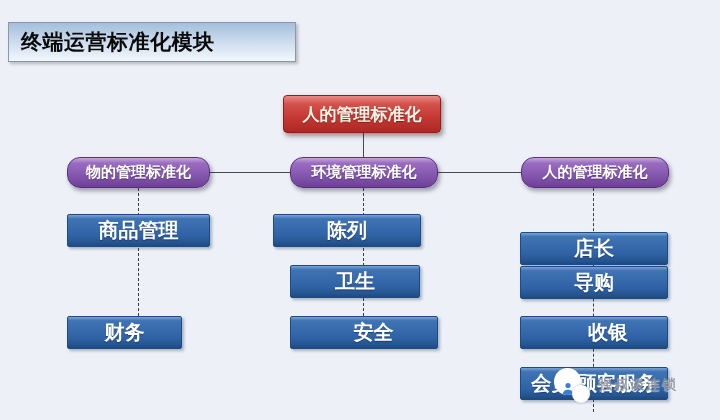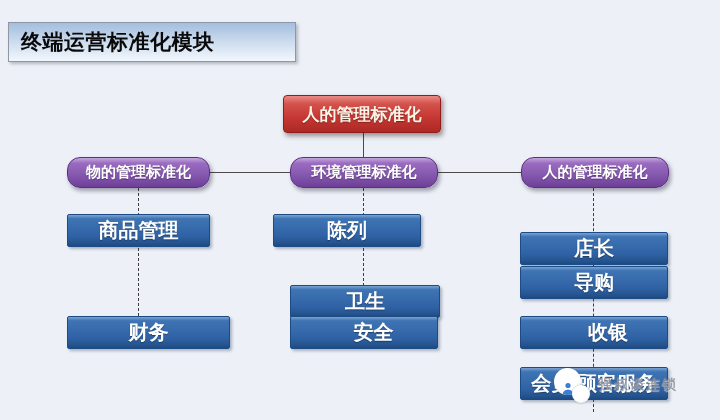--- a/index.html
+++ b/index.html
@@ -88,24 +88,24 @@
   <div class="line line-dash" style="left:363px;top:188px;height:148px;"></div>
   <div class="line line-dash" style="left:593px;top:188px;height:224px;"></div>
 
   <div class="node node-root" style="left:283px;top:95px;width:158px;">人的管理标准化</div>
 
   <div class="node node-branch" style="left:67px;top:157px;width:143px;">物的管理标准化</div>
   <div class="node node-branch" style="left:290px;top:157px;width:148px;">环境管理标准化</div>
   <div class="node node-branch" style="left:521px;top:157px;width:148px;">人的管理标准化</div>
 
   <div class="node node-leaf" style="left:67px;top:214px;width:143px;">商品管理</div>
-  <div class="node node-leaf" style="left:67px;top:316px;width:163px;">财务</div>
+  <div class="node node-leaf" style="left:67px;top:316px;width:115px;">财务</div>
 
   <div class="node node-leaf" style="left:273px;top:214px;width:148px;">陈列</div>
-  <div class="node node-leaf" style="left:290px;top:265px;width:150px;margin-top:20px;">卫生</div>
+  <div class="node node-leaf" style="left:290px;top:265px;width:130px;">卫生</div>
   <div class="node node-leaf" style="left:290px;top:316px;width:148px;padding-left:19px;">安全</div>
 
   <div class="node node-leaf" style="left:520px;top:216px;width:148px;margin-top:16px;">店长</div>
   <div class="node node-leaf" style="left:520px;top:266px;width:148px;">导购</div>
   <div class="node node-leaf" style="left:520px;top:316px;width:148px;padding-left:28px;">收银</div>
   <div class="node node-leaf" style="left:520px;top:367px;width:148px;">会员/顾客服务</div>
 
   <div class="watermark">
     <div class="wm-logo">
       <div class="wm-c1">

